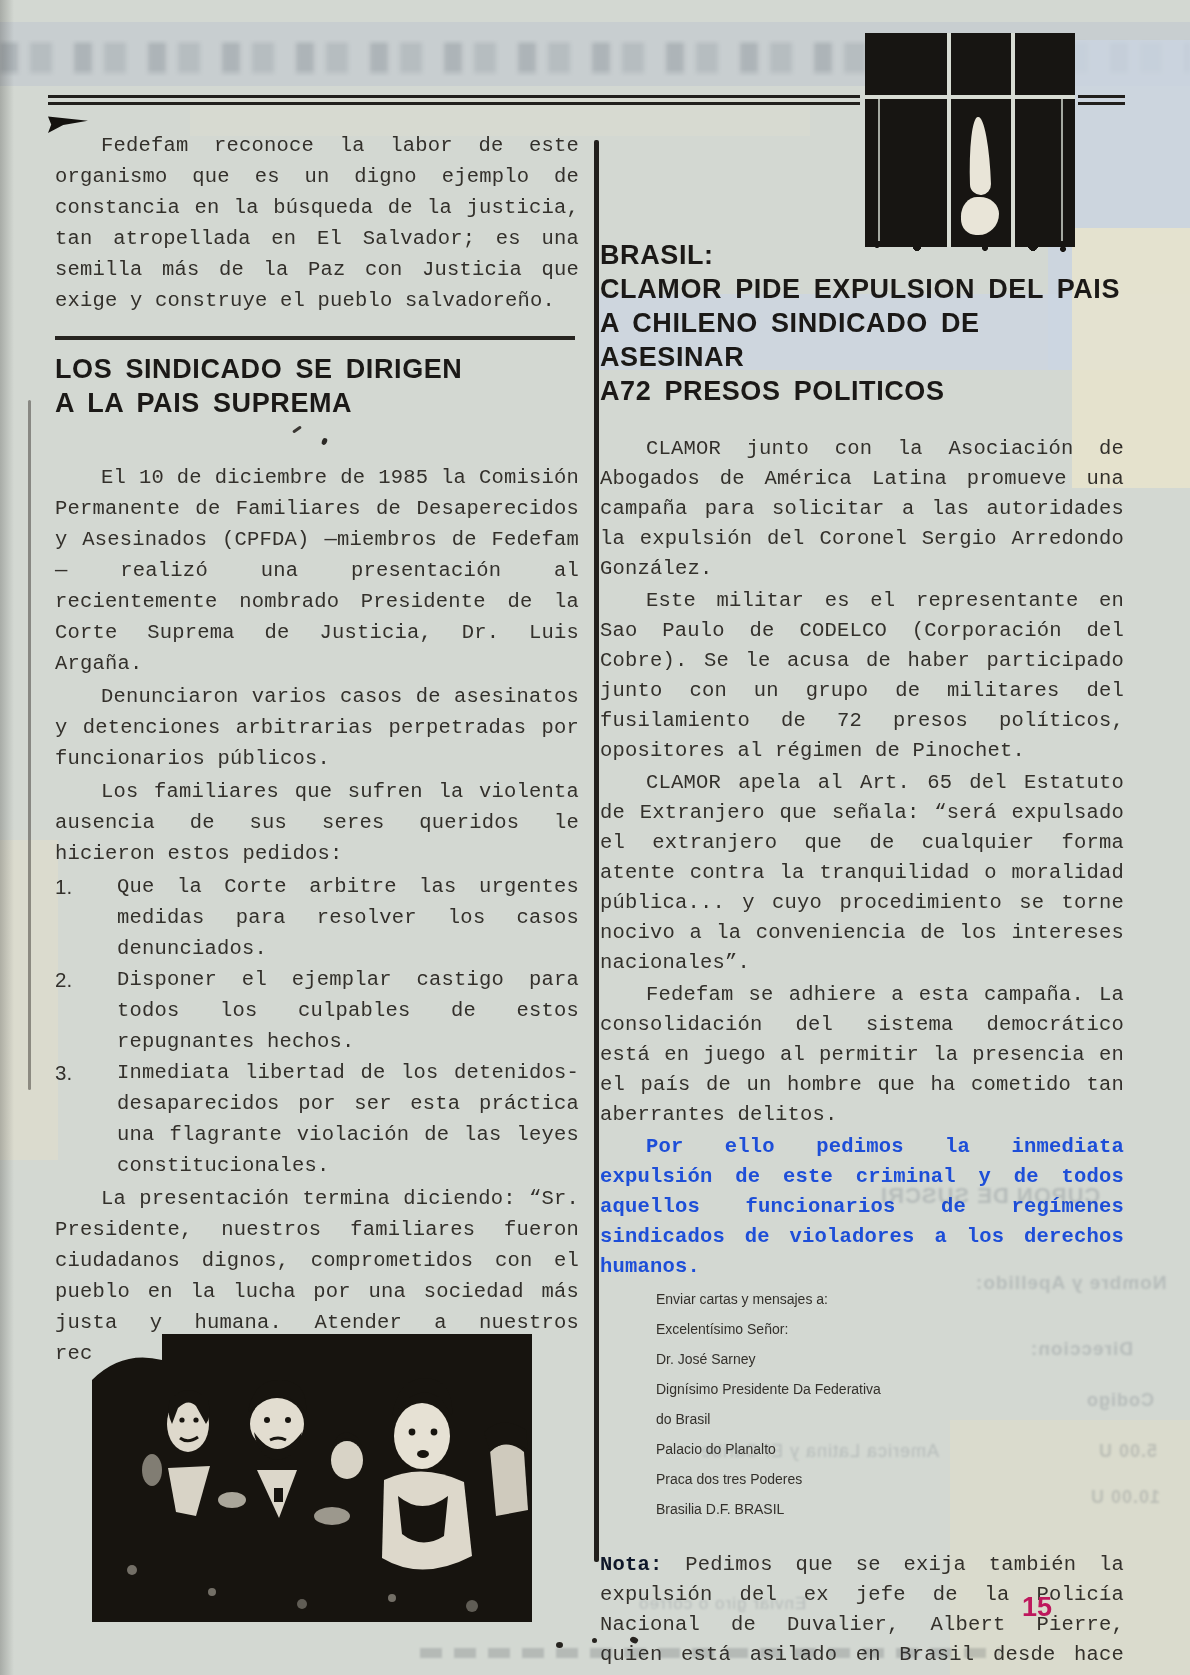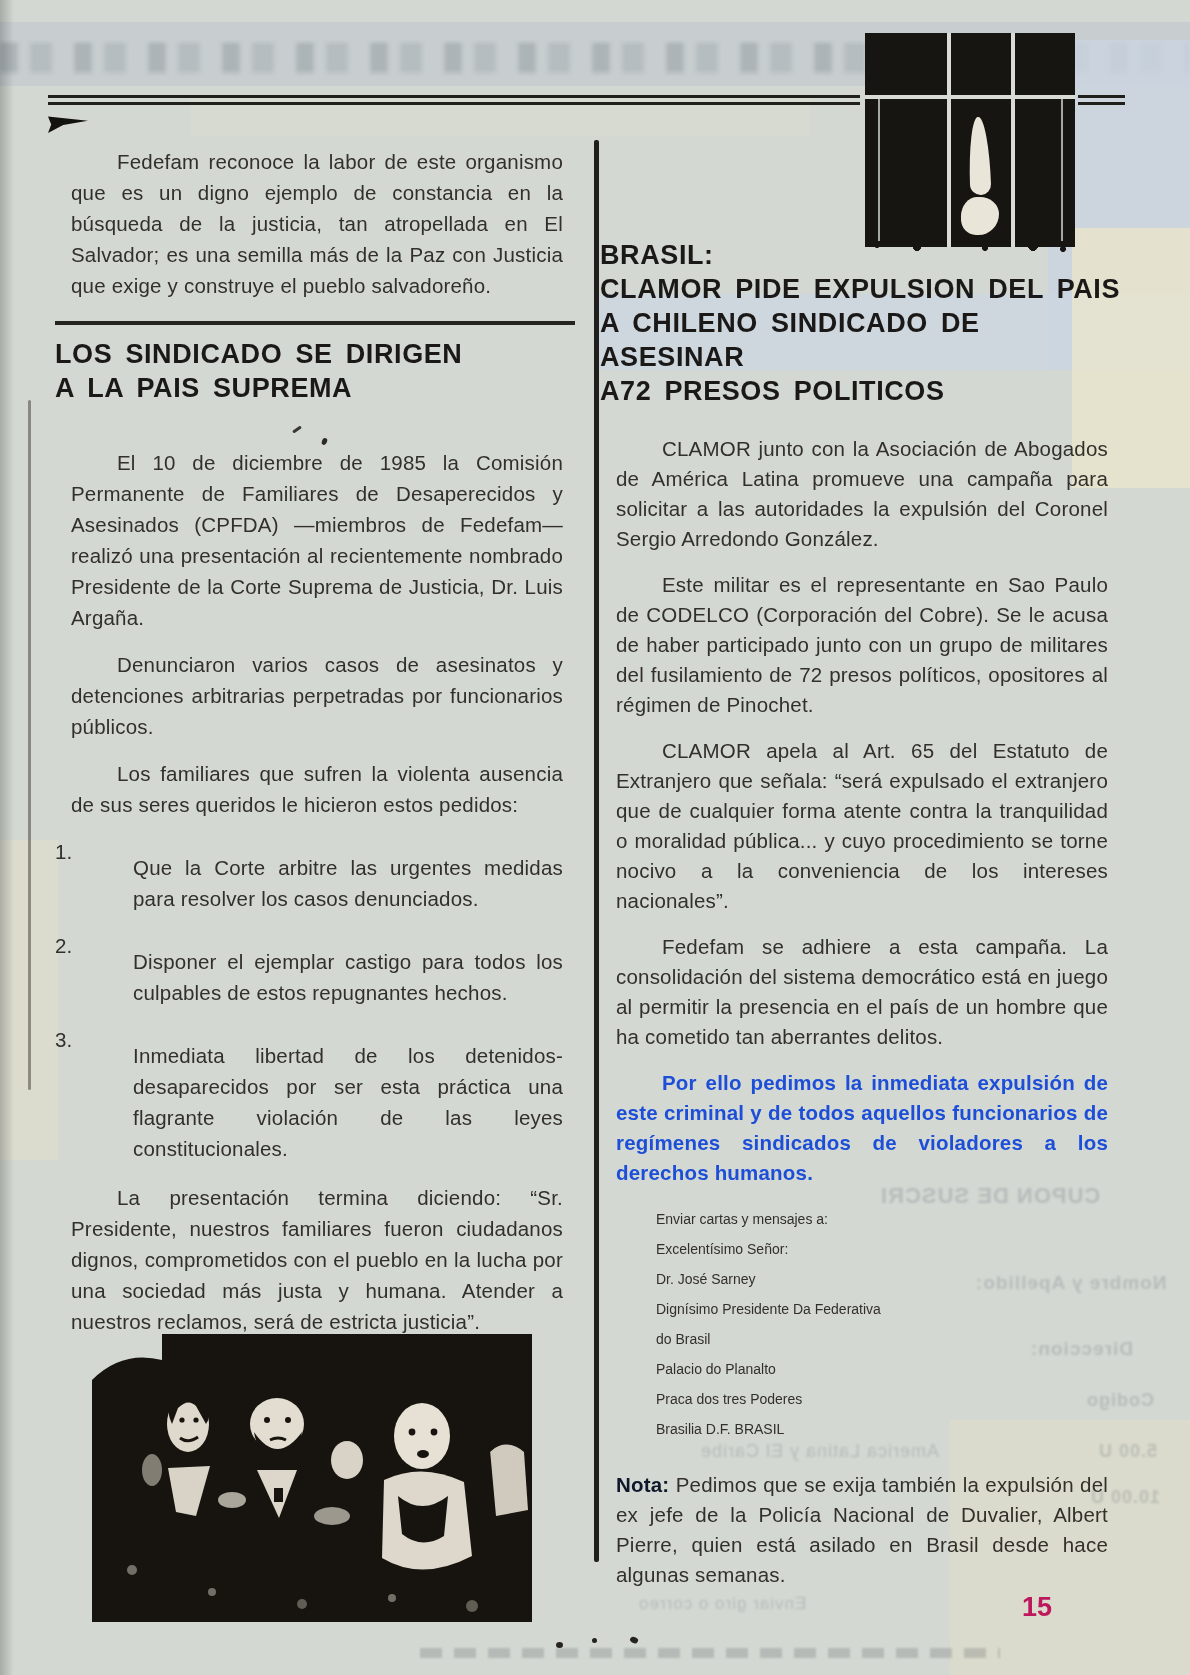--- a/index.html
+++ b/index.html
@@ -59,21 +59,21 @@
   .logo .specks { position:absolute; left:0; top:206px; width:210px; height:14px;
                background:radial-gradient(circle 3px at 12px 6px,#171512 95%,transparent),
                           radial-gradient(circle 4px at 52px 8px,#171512 95%,transparent),
                           radial-gradient(circle 3px at 120px 9px,#171512 95%,transparent),
                           radial-gradient(circle 5px at 168px 7px,#171512 95%,transparent),
                           radial-gradient(circle 3px at 198px 10px,#171512 95%,transparent); }
   
   .col { position:absolute; width:524px; }
   .col-left  { left:55px;  top:130px; }
   .col-right { left:600px; top:238px; }
-  p, .li-text { margin:16px; font-size:20.5px; line-height:31px; text-align:justify; letter-spacing:.2px; }
+  p, .li-text { margin:0; font-size:20.5px; line-height:31px; text-align:justify; letter-spacing:.2px;font-family:Liberation Mono, monospace; }
   .col-right p, .col-right .addr-line { line-height:30px; }
   .indent { text-indent:46px; }
   .mt { margin-top:2px; }
   h2 { margin:0; font-size:27px; line-height:34px; font-weight:700; color:#1b1917;
        letter-spacing:.6px; word-spacing:5px; }
   .olist { margin-top:2px; }
   .li { display:flex; }
   .li-num { flex:0 0 62px; font-size:20.5px; line-height:31px; }
   .li-text { flex:1; }
   .bold-para { font-weight:700; color:#1d4ed8; }

